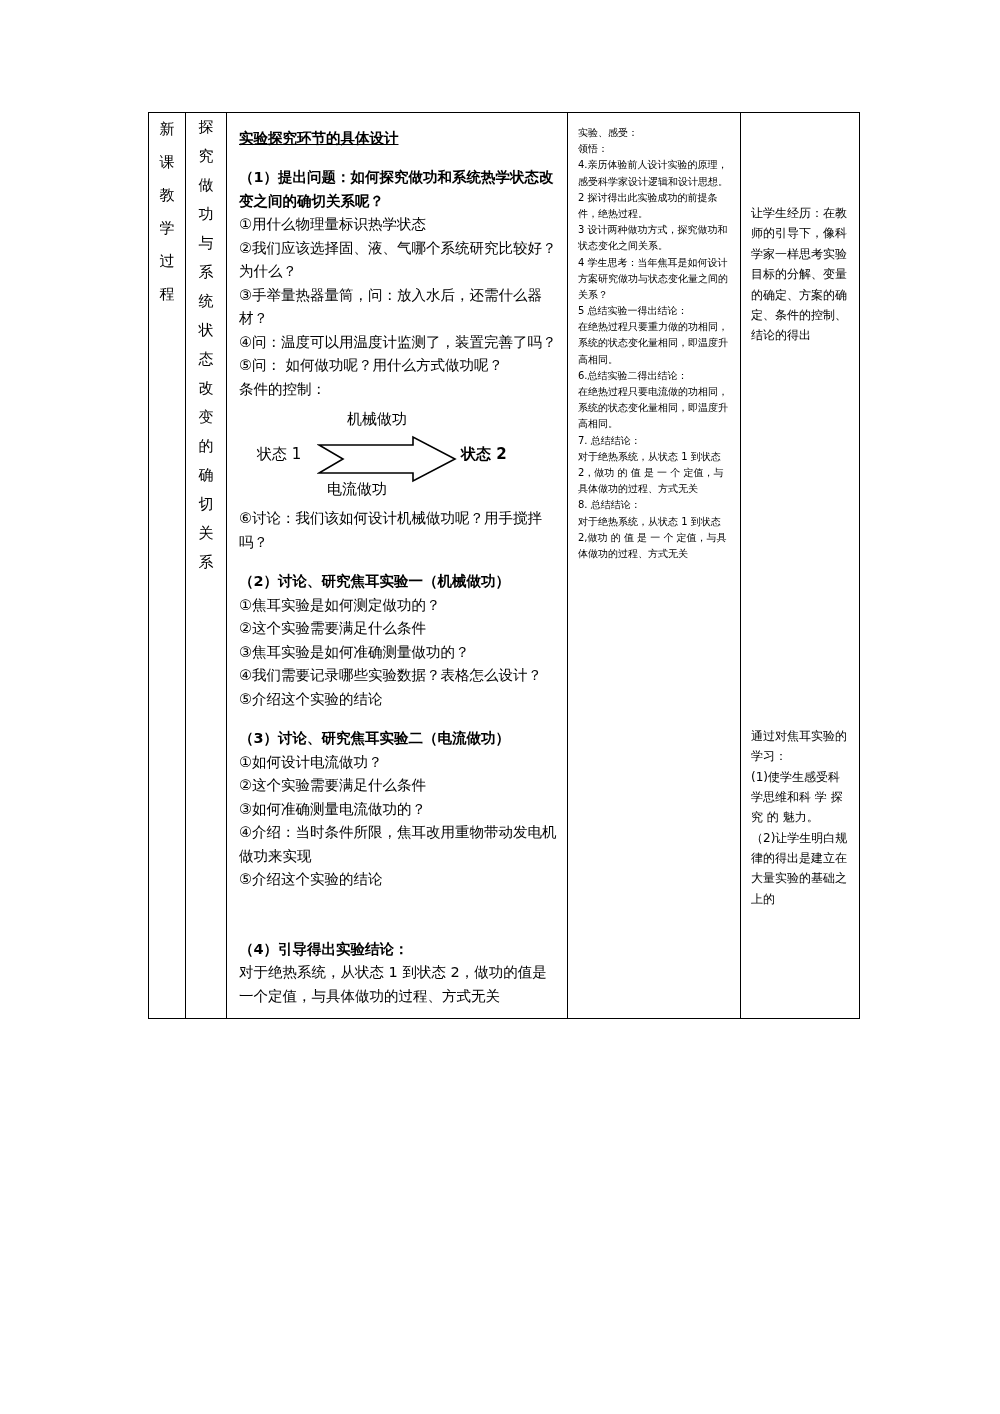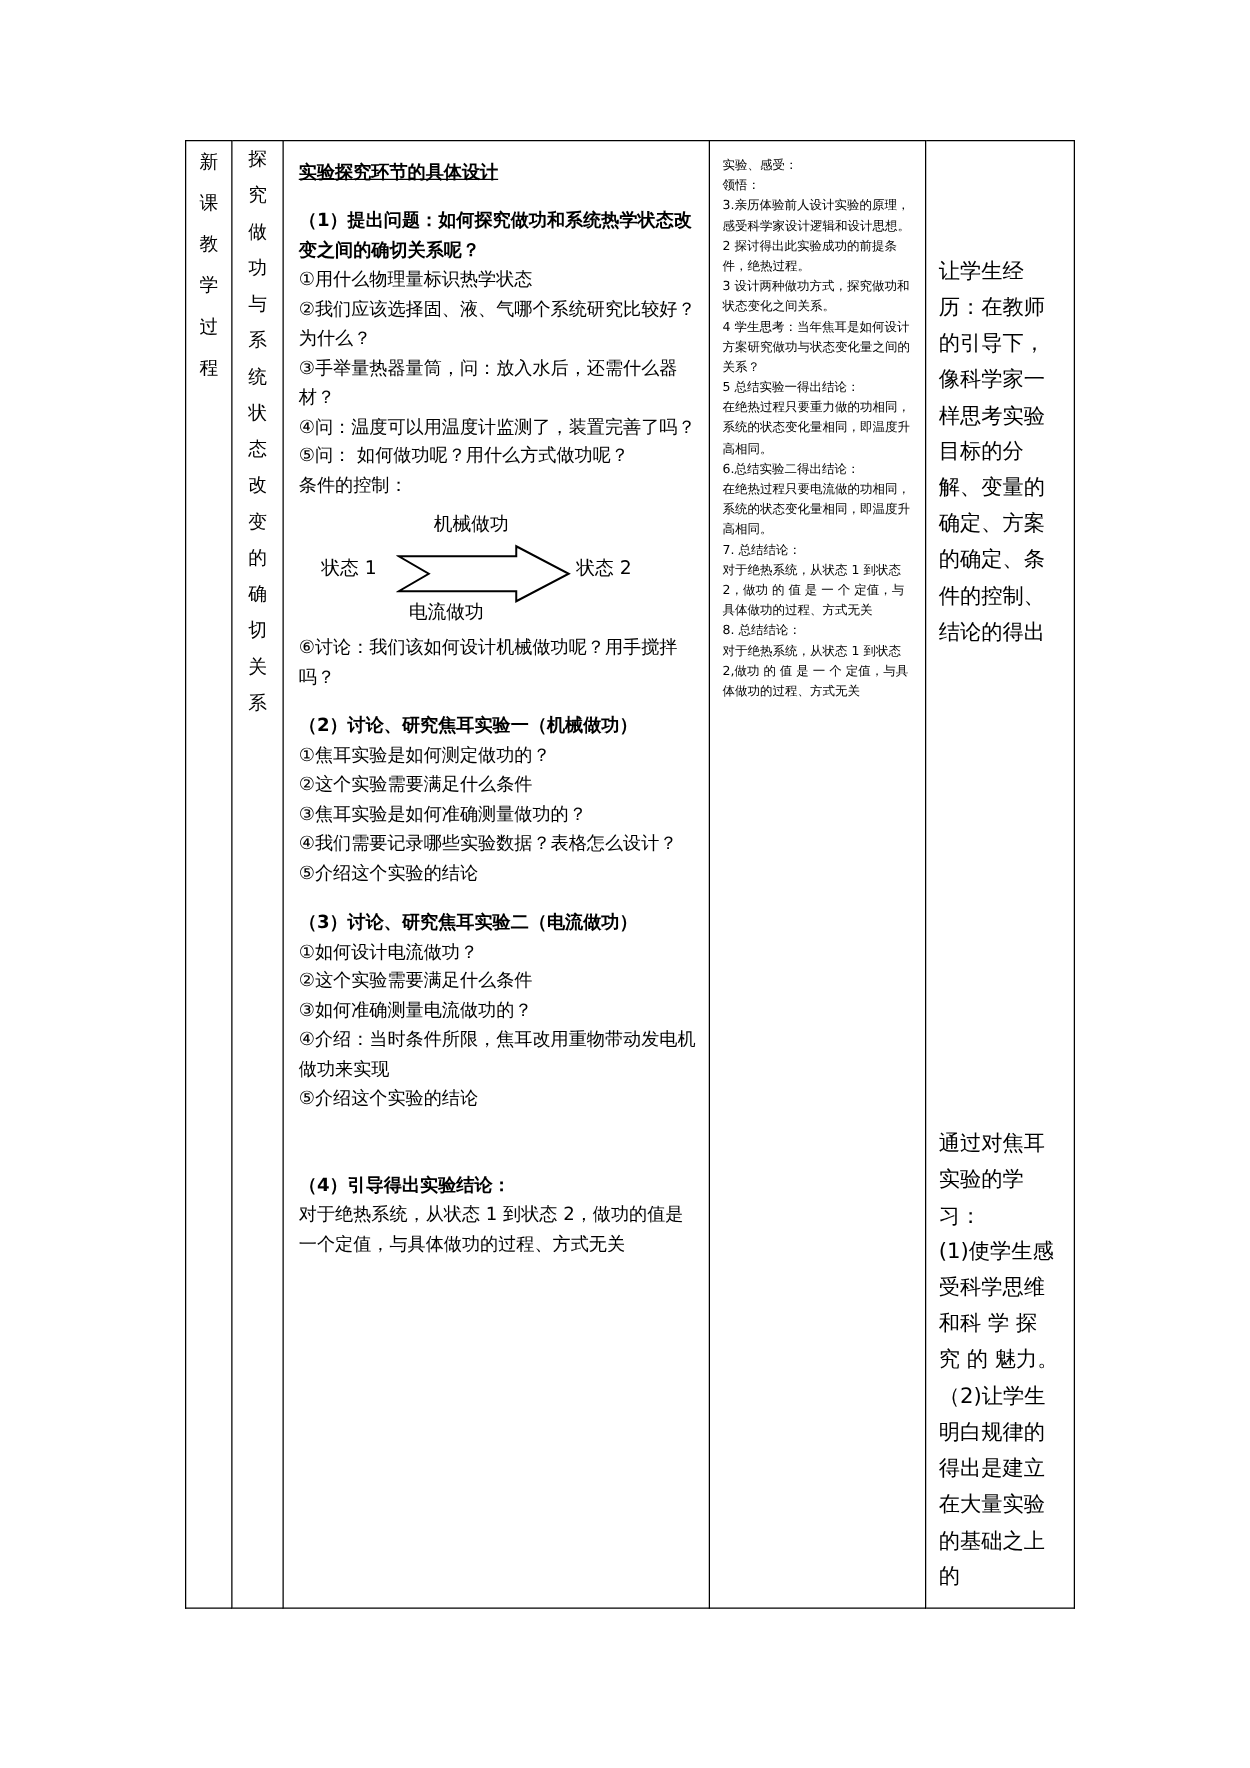--- a/index.html
+++ b/index.html
@@ -58,42 +58,42 @@
   }
   .vstack.tight span { padding: 7px 0; }
 
   .cell-inner {
     padding: 8px 9px 8px 9px;
     font-size: 14.5px;
     line-height: 1.62;
   }
   .col-c .cell-inner { padding: 14px 10px 10px 12px; }
   .col-d .cell-inner { padding: 12px 8px 10px 10px; font-size: 10px; line-height: 1.62; }
-  .col-e .cell-inner { padding: 12px 8px 10px 10px; font-size: 17px; line-height: 1.7; }
+  .col-e .cell-inner { padding: 12px 8px 10px 10px; font-size: 12px; line-height: 1.7; }
 
   p { margin: 0; }
   .u { text-decoration: underline; font-weight: bold; }
   .b { font-weight: bold; }
   .sp { height: 16px; }
   .sp-xl { height: 46px; }
 
   
   .diagram {
     position: relative;
     height: 96px;
     margin: 6px 0 4px 0;
   }
   .diagram .lbl {
     position: absolute;
     font-size: 15px;
   }
   .lbl-top { left: 108px; top: 0px; }
   .lbl-bottom { left: 88px; top: 70px; }
   .lbl-left { left: 18px; top: 35px; }
-  .lbl-right { left: 222px; top: 35px; }
+  .lbl-right { left: 222px; top: 35px; font-weight: bold; }
   .arrow-svg { position: absolute; left: 78px; top: 28px; }
 
   .col-e .block2 { margin-top: 0; }
 </style>
 </head>
 <body>
 
 <div class="page">
   <table class="doc-table">
     <tbody>
@@ -169,21 +169,21 @@
           <div class="sp-xl"></div>
           <p class="b">（4）引导得出实验结论：</p>
           <p>对于绝热系统，从状态 1 到状态 2，做功的值是一个定值，与具体做功的过程、方式无关</p>
         </div>
       </td>
 
       <td class="col-d">
         <div class="cell-inner">
           <p>实验、感受：</p>
           <p>领悟：</p>
-          <p>3.亲历体验前人设计实验的原理，感受科学家设计逻辑和设计思想。</p>
+          <p>4.亲历体验前人设计实验的原理，感受科学家设计逻辑和设计思想。</p>
           <p>2 探讨得出此实验成功的前提条件，绝热过程。</p>
           <p>3 设计两种做功方式，探究做功和状态变化之间关系。</p>
           <p>4 学生思考：当年焦耳是如何设计方案研究做功与状态变化量之间的关系？</p>
           <p>5 总结实验一得出结论：</p>
           <p>在绝热过程只要重力做的功相同，系统的状态变化量相同，即温度升高相同。</p>
           <p>6.总结实验二得出结论：</p>
           <p>在绝热过程只要电流做的功相同，系统的状态变化量相同，即温度升高相同。</p>
           <p>7. 总结结论：</p>
           <p>对于绝热系统，从状态 1 到状态 2，做功 的 值 是 一 个 定值，与具体做功的过程、方式无关</p>
           <p>8. 总结结论：</p>

